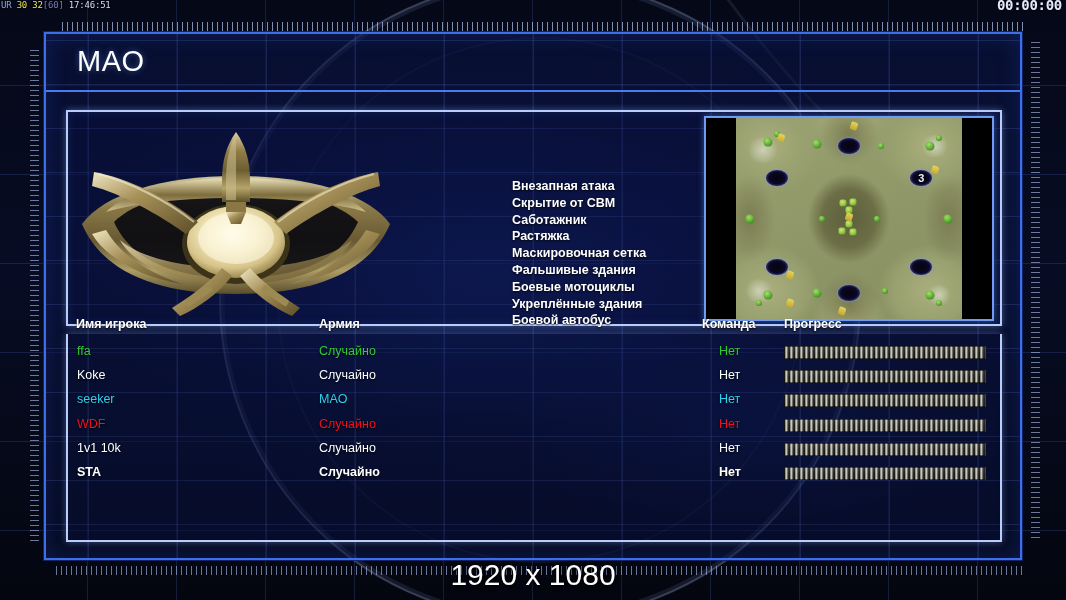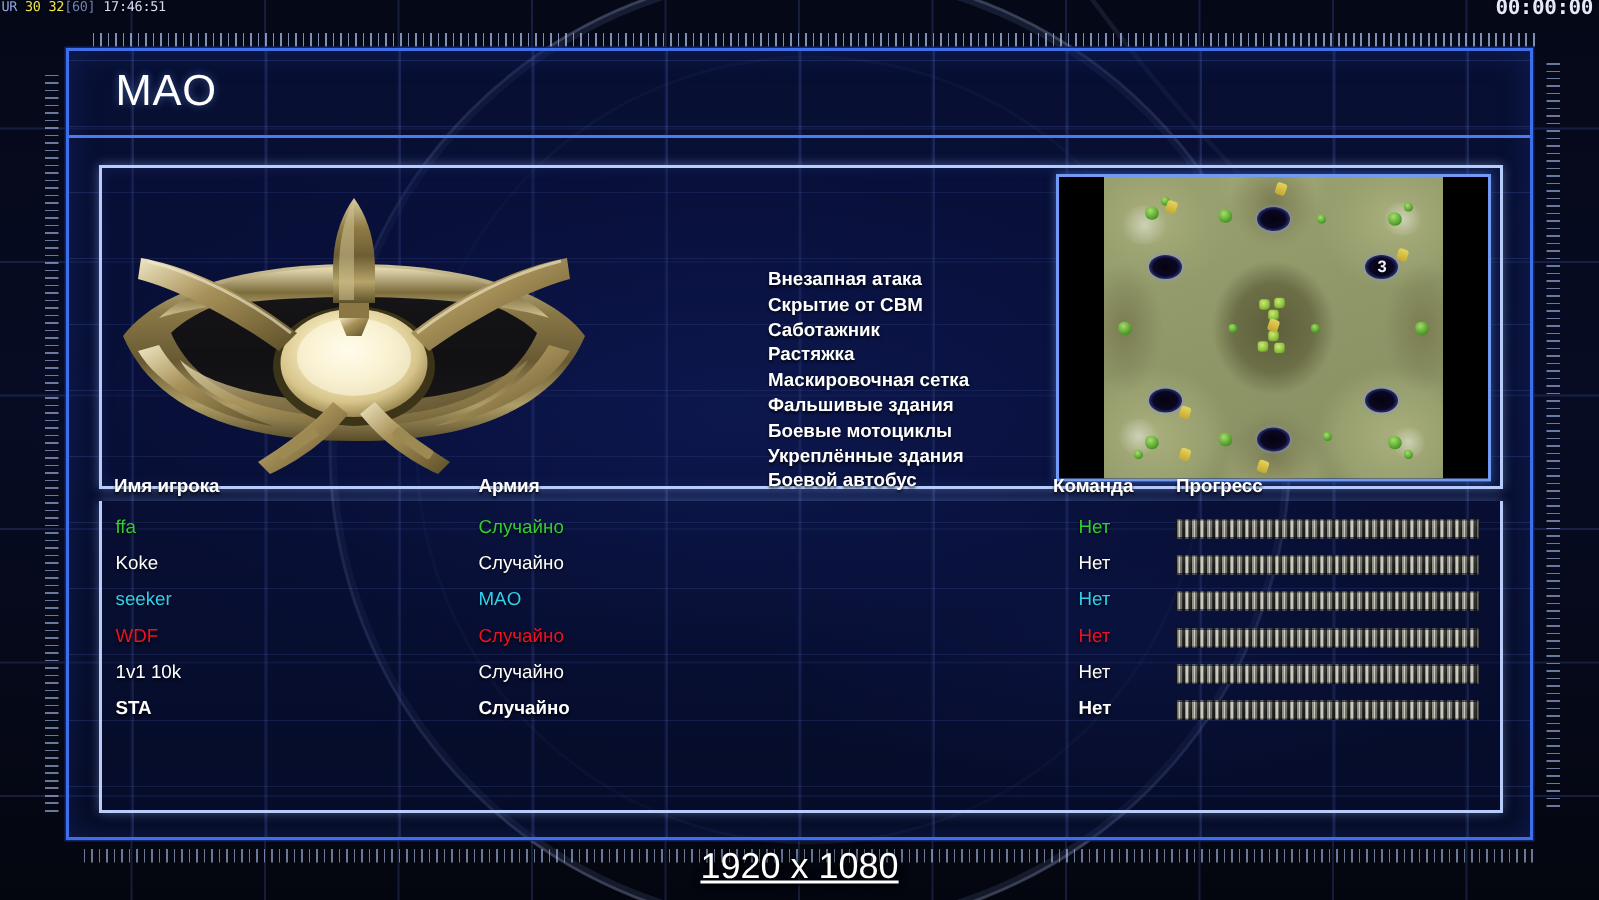--- a/index.html
+++ b/index.html
@@ -267,24 +267,23 @@
         #6e6e66 3px, #6e6e66 4px,
         #2a2a28 4px, #2a2a28 5px);
     box-shadow: inset 0 0 0 1px rgba(0,0,0,0.55), inset 0 4px 5px rgba(255,255,255,0.10);
     border-radius: 1px;
   }
 
   
   #resolution {
     position: absolute; left: 0; bottom: 8px; width: 100%;
     text-align: center;
-    font-size: 24px; color: #ffffff;
+    font-size: 30px; color: #ffffff;
     text-shadow: 0 0 7px rgba(0,0,0,0.9), 0 1px 2px #000;
     z-index: 35;
-    text-decoration: underline;
   }
 </style>
 </head>
 <body>
 
 <div id="screen">
 
   <div id="bg-grid-outer"></div>
 
   <svg id="bg-arcs" viewBox="0 0 1066 600">

